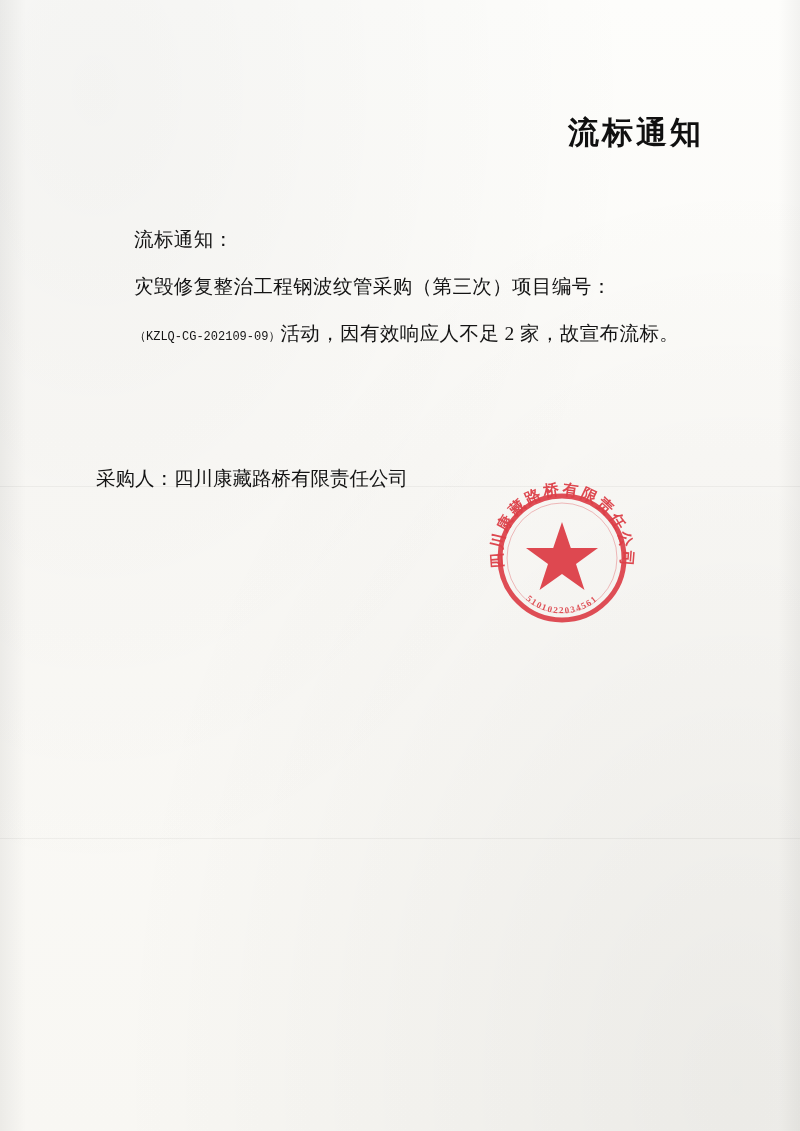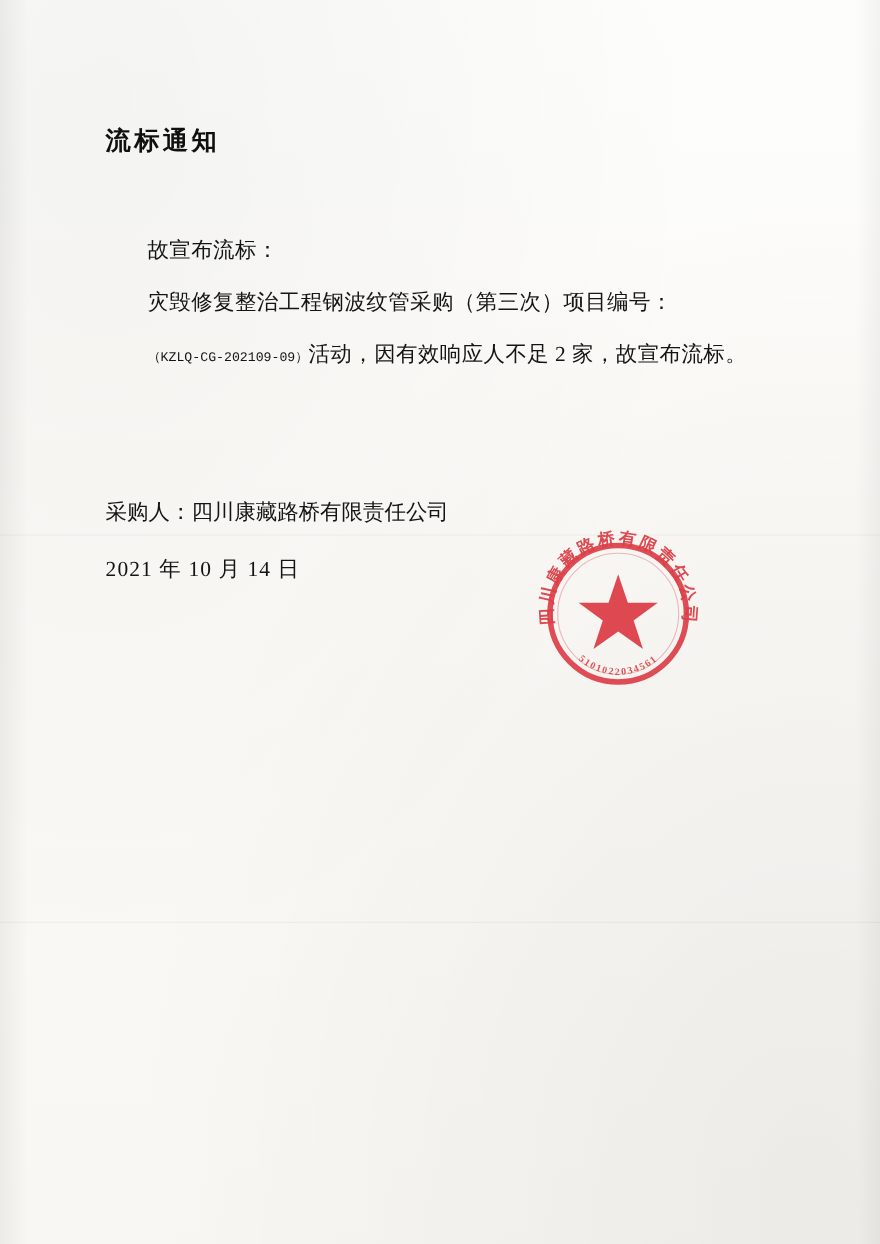--- a/index.html
+++ b/index.html
@@ -47,22 +47,22 @@
   .fold.f1 { top: 486px; }
   .fold.f2 { top: 838px; }
 
   .content {
     position: relative;
     z-index: 3;
     padding: 0 96px;
   }
 
   .doc-title {
-    text-align: left;
-    font-size: 23px;
+    text-align: right;
+    font-size: 31px;
     font-weight: bold;
     letter-spacing: 3px;
     color: #101010;
     margin: 0;
     padding-top: 112px;
     font-family: "Liberation Serif", "DejaVu Serif", serif;
   }
 
   .body-block {
     margin-top: 62px;
@@ -126,31 +126,30 @@
 
 <div class="page">
   <div class="fold f1"></div>
   <div class="fold f2"></div>
 
   <div class="content">
 
     <h1 class="doc-title">流标通知</h1>
 
     <div class="body-block">
-      <p class="para salutation">故宣布流标：</p>
+      <p class="para salutation">流标通知：</p>
 
 
       <p class="para">灾毁修复整治工程钢波纹管采购（第三次）项目编号：</p>
 
       <p class="para"><span class="mono">（KZLQ-CG-202109-09）</span><span>活动，因有效响应人不足 2 家，故宣布流标。</span></p>
     </div>
 
     <div class="signature-block">
       <span class="sig-line">采购人：四川康藏路桥有限责任公司</span>
-      <span class="sig-date">2021 年 10 月 14 日</span>
     </div>
 
   </div>
 
   <div class="seal">
     <svg width="160" height="160" viewBox="0 0 160 160" xmlns="http://www.w3.org/2000/svg">
       <defs>
         <path id="sealArc" d="M 80,80 m -60,0 a 60,60 0 1,1 120,0" fill="none"></path>
         <path id="sealArcTop" d="M 22,92 A 60,60 0 1 1 138,92" fill="none"></path>
         <path id="sealArcBottom" d="M 28,96 A 54,54 0 0 0 132,96" fill="none"></path>

